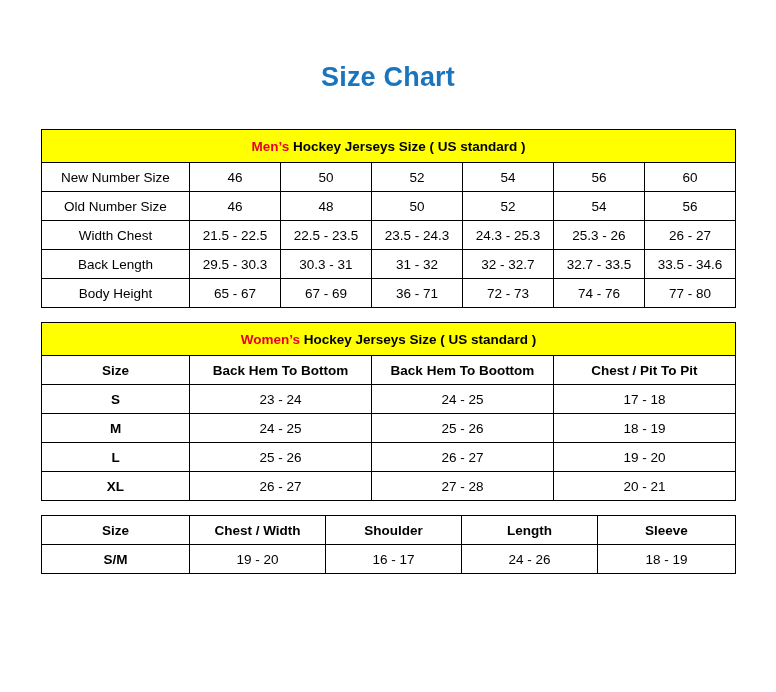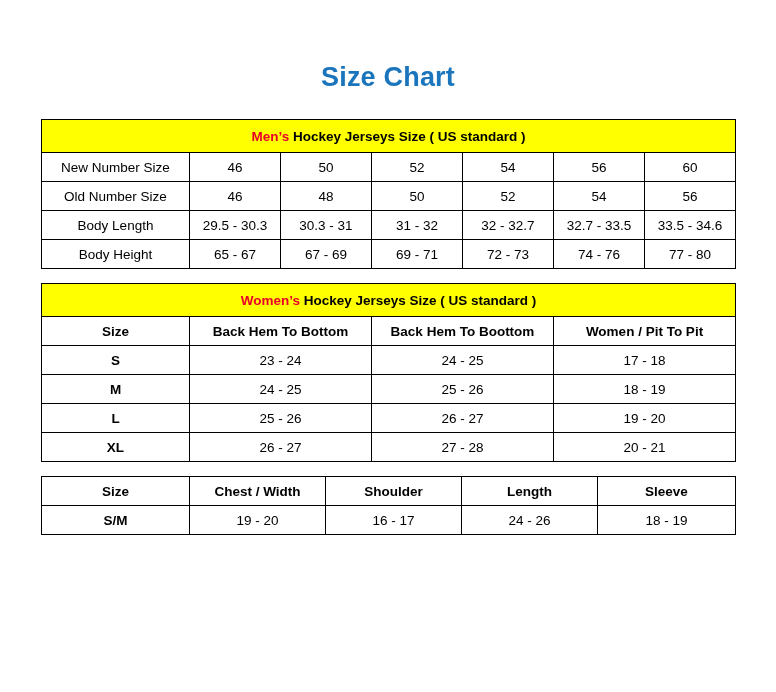--- a/index.html
+++ b/index.html
@@ -22,21 +22,21 @@
   }
   .title {
     text-align: center;
     color: #1a75bc;
     font-size: 27px;
     font-weight: bold;
     padding-top: 62px;
     letter-spacing: 0.2px;
   }
   .chart-wrap {
-    margin: 26px auto 0 auto;
+    margin: 36px auto 0 auto;
     width: 694px;
   }
   table.sz {
     border-collapse: collapse;
     width: 100%;
     table-layout: fixed;
   }
   table.sz td {
     border: 1px solid #000000;
     height: 26px;
@@ -104,33 +104,42 @@
         <tr>
           <td class="rowlabel">Old Number Size</td>
           <td>46</td>
           <td>48</td>
           <td>50</td>
           <td>52</td>
           <td>54</td>
           <td>56</td>
         </tr>
         <tr>
-          <td class="rowlabel">Body Length</td>
+          <td class="rowlabel">Width Chest</td>
+          <td>21.5 - 22.5</td>
+          <td>22.5 - 23.5</td>
+          <td>23.5 - 24.3</td>
+          <td>24.3 - 25.3</td>
+          <td>25.3 - 26</td>
+          <td>26 - 27</td>
+        </tr>
+        <tr>
+          <td class="rowlabel">Back Length</td>
           <td>29.5 - 30.3</td>
           <td>30.3 - 31</td>
           <td>31 - 32</td>
           <td>32 - 32.7</td>
           <td>32.7 - 33.5</td>
           <td>33.5 - 34.6</td>
         </tr>
         <tr>
           <td class="rowlabel">Body Height</td>
           <td>65 - 67</td>
           <td>67 - 69</td>
-          <td>69 - 71</td>
+          <td>36 - 71</td>
           <td>72 - 73</td>
           <td>74 - 76</td>
           <td>77 - 80</td>
         </tr>
       </tbody>
     </table>
 
     <div style="height:14px"></div>
 
     <table class="sz">
@@ -141,21 +150,21 @@
           <col style="width:182px">
       </colgroup>
       <tbody>
         <tr>
           <td class="section-head" colspan="4"><span class="accent">Women’s</span><span> Hockey Jerseys Size ( US standard )</span></td>
         </tr>
         <tr>
           <td class="col-head">Size</td>
           <td class="col-head">Back Hem To Bottom</td>
           <td class="col-head">Back Hem To Boottom</td>
-          <td class="col-head">Women / Pit To Pit</td>
+          <td class="col-head">Chest / Pit To Pit</td>
         </tr>
         <tr>
           <td class="bold">S</td>
           <td>23 - 24</td>
           <td>24 - 25</td>
           <td>17 - 18</td>
         </tr>
         <tr>
           <td class="bold">M</td>
           <td>24 - 25</td>

